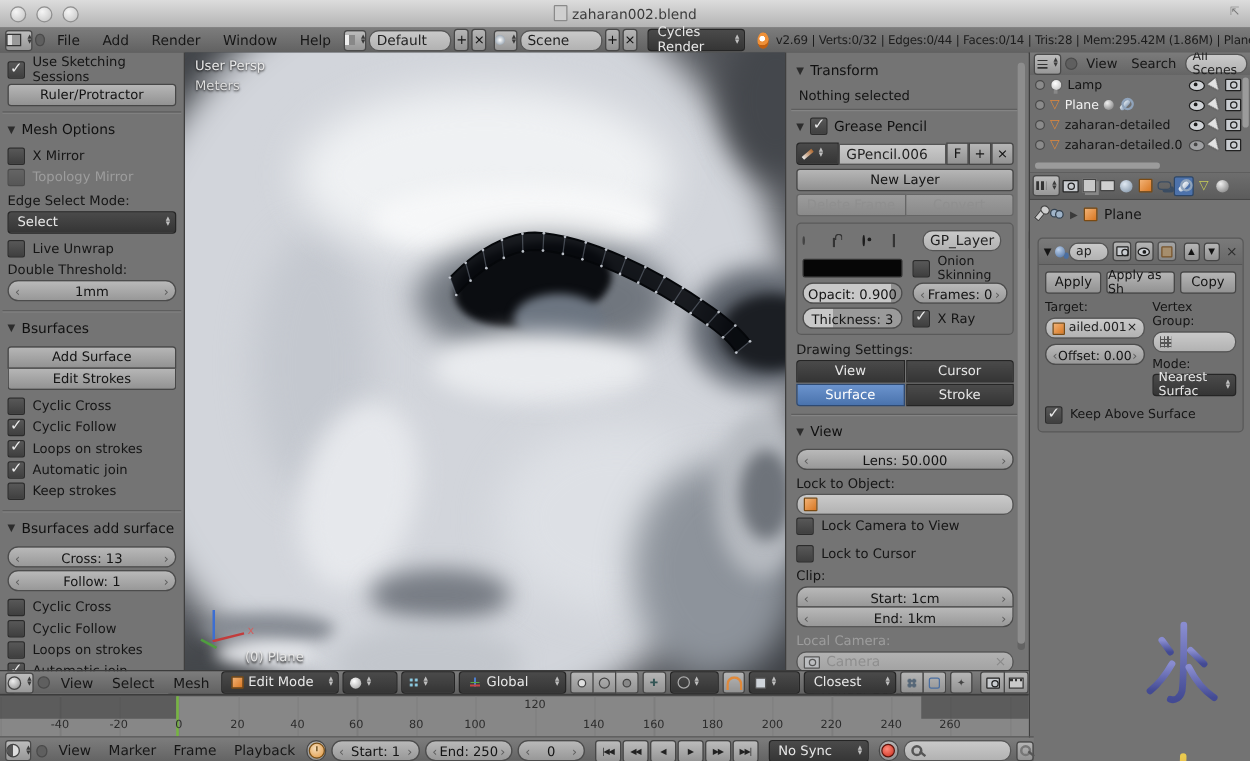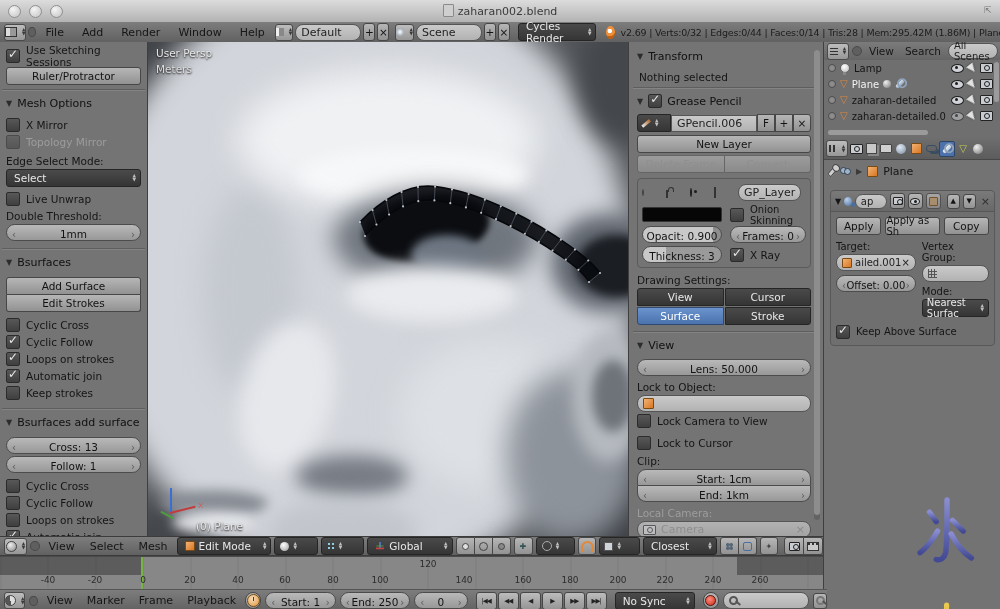--- a/index.html
+++ b/index.html
@@ -747,21 +747,21 @@
   <div>
     <span class="abs mini" style="left:48px;top:18px;transform:translateX(-50%);color:#2d2d2d">-40</span>
     <span class="abs mini" style="left:95px;top:18px;transform:translateX(-50%);color:#2d2d2d">-20</span>
     <span class="abs mini" style="left:143px;top:18px;transform:translateX(-50%);color:#2d2d2d">0</span>
     <span class="abs mini" style="left:190px;top:18px;transform:translateX(-50%);color:#2d2d2d">20</span>
     <span class="abs mini" style="left:238px;top:18px;transform:translateX(-50%);color:#2d2d2d">40</span>
     <span class="abs mini" style="left:285px;top:18px;transform:translateX(-50%);color:#2d2d2d">60</span>
     <span class="abs mini" style="left:333px;top:18px;transform:translateX(-50%);color:#2d2d2d">80</span>
     <span class="abs mini" style="left:380px;top:18px;transform:translateX(-50%);color:#2d2d2d">100</span>
     <span class="abs mini" style="left:428px;top:2px;transform:translateX(-50%);color:#2d2d2d">120</span>
-    <span class="abs mini" style="left:464px;top:18px;transform:translateX(-50%);color:#2d2d2d">140</span>
+    <span class="abs mini" style="left:475px;top:18px;transform:translateX(-50%);color:#2d2d2d">140</span>
     <span class="abs mini" style="left:523px;top:18px;transform:translateX(-50%);color:#2d2d2d">160</span>
     <span class="abs mini" style="left:570px;top:18px;transform:translateX(-50%);color:#2d2d2d">180</span>
     <span class="abs mini" style="left:618px;top:18px;transform:translateX(-50%);color:#2d2d2d">200</span>
     <span class="abs mini" style="left:665px;top:18px;transform:translateX(-50%);color:#2d2d2d">220</span>
     <span class="abs mini" style="left:713px;top:18px;transform:translateX(-50%);color:#2d2d2d">240</span>
     <span class="abs mini" style="left:760px;top:18px;transform:translateX(-50%);color:#2d2d2d">260</span>
   </div>
   <div class="row hbar" style="position:absolute;left:0;top:32px;width:823px;height:21px;gap:4px;padding-left:4px;border-top:1px solid #555;border-bottom:none">
     <span class="edbtn">
         <span style="width:9px;height:9px;border-radius:50%;background:conic-gradient(#ddd 0 50%,#555 50%);border:1px solid #444"></span>

